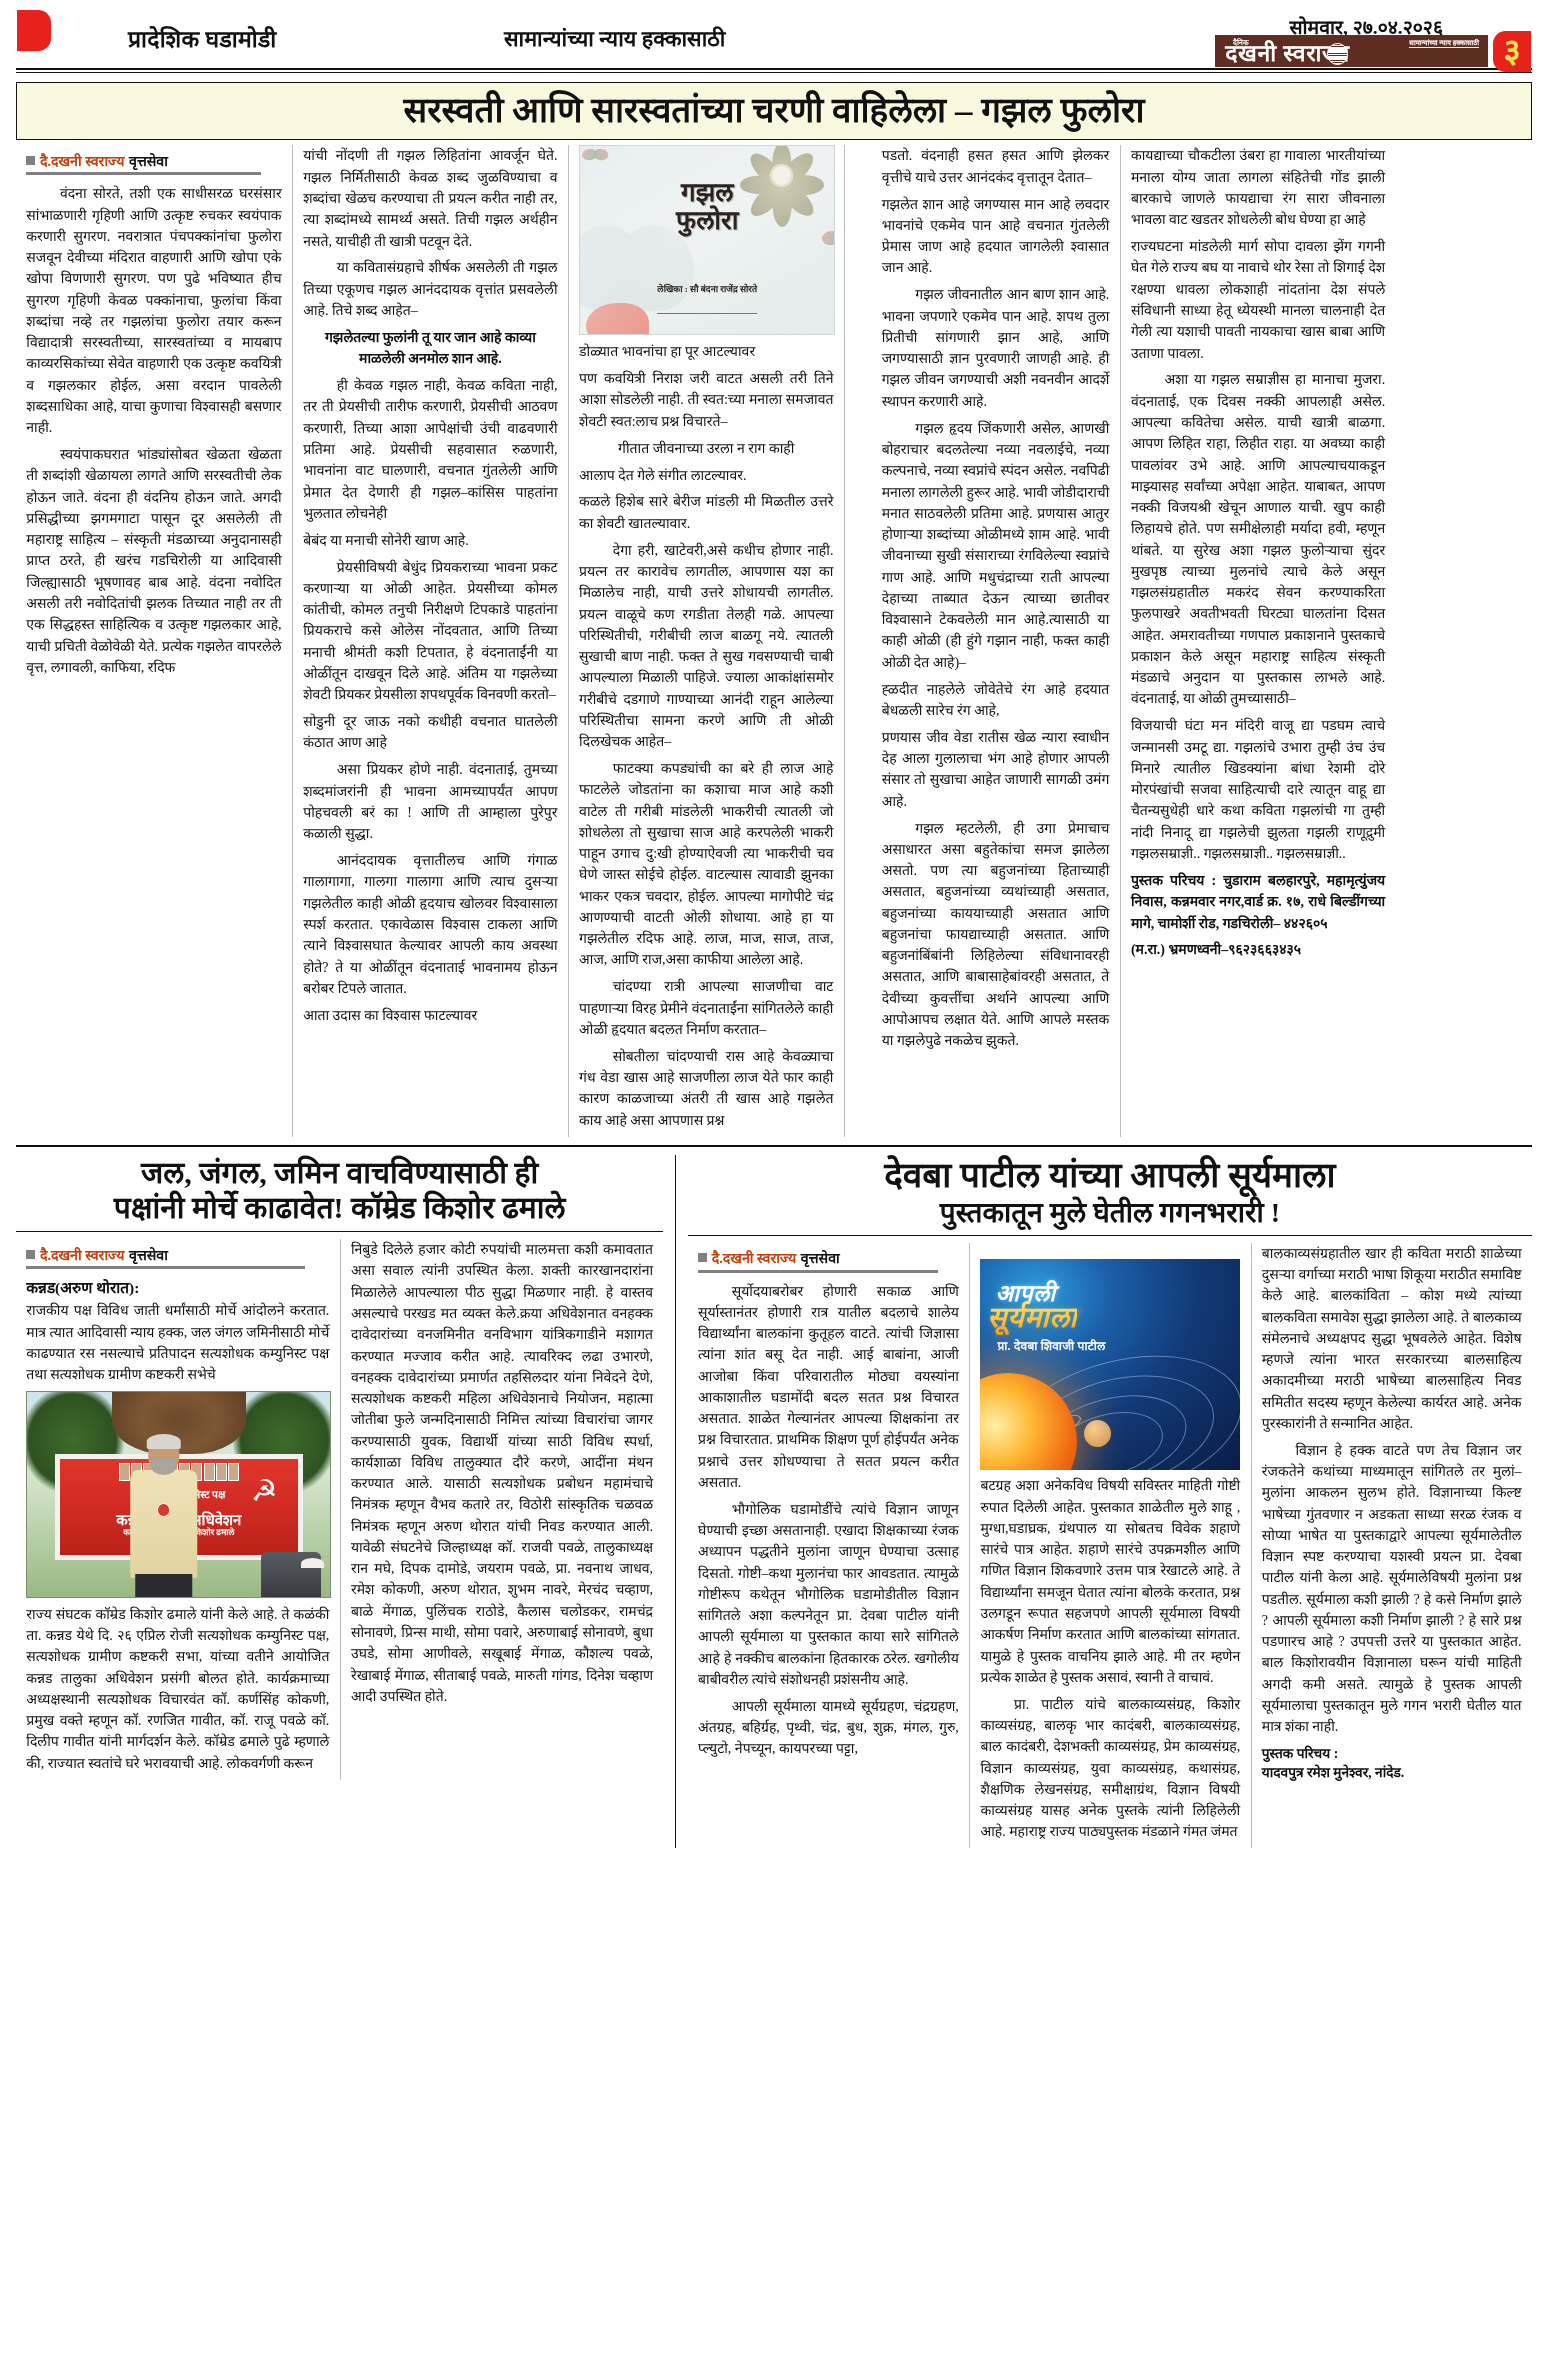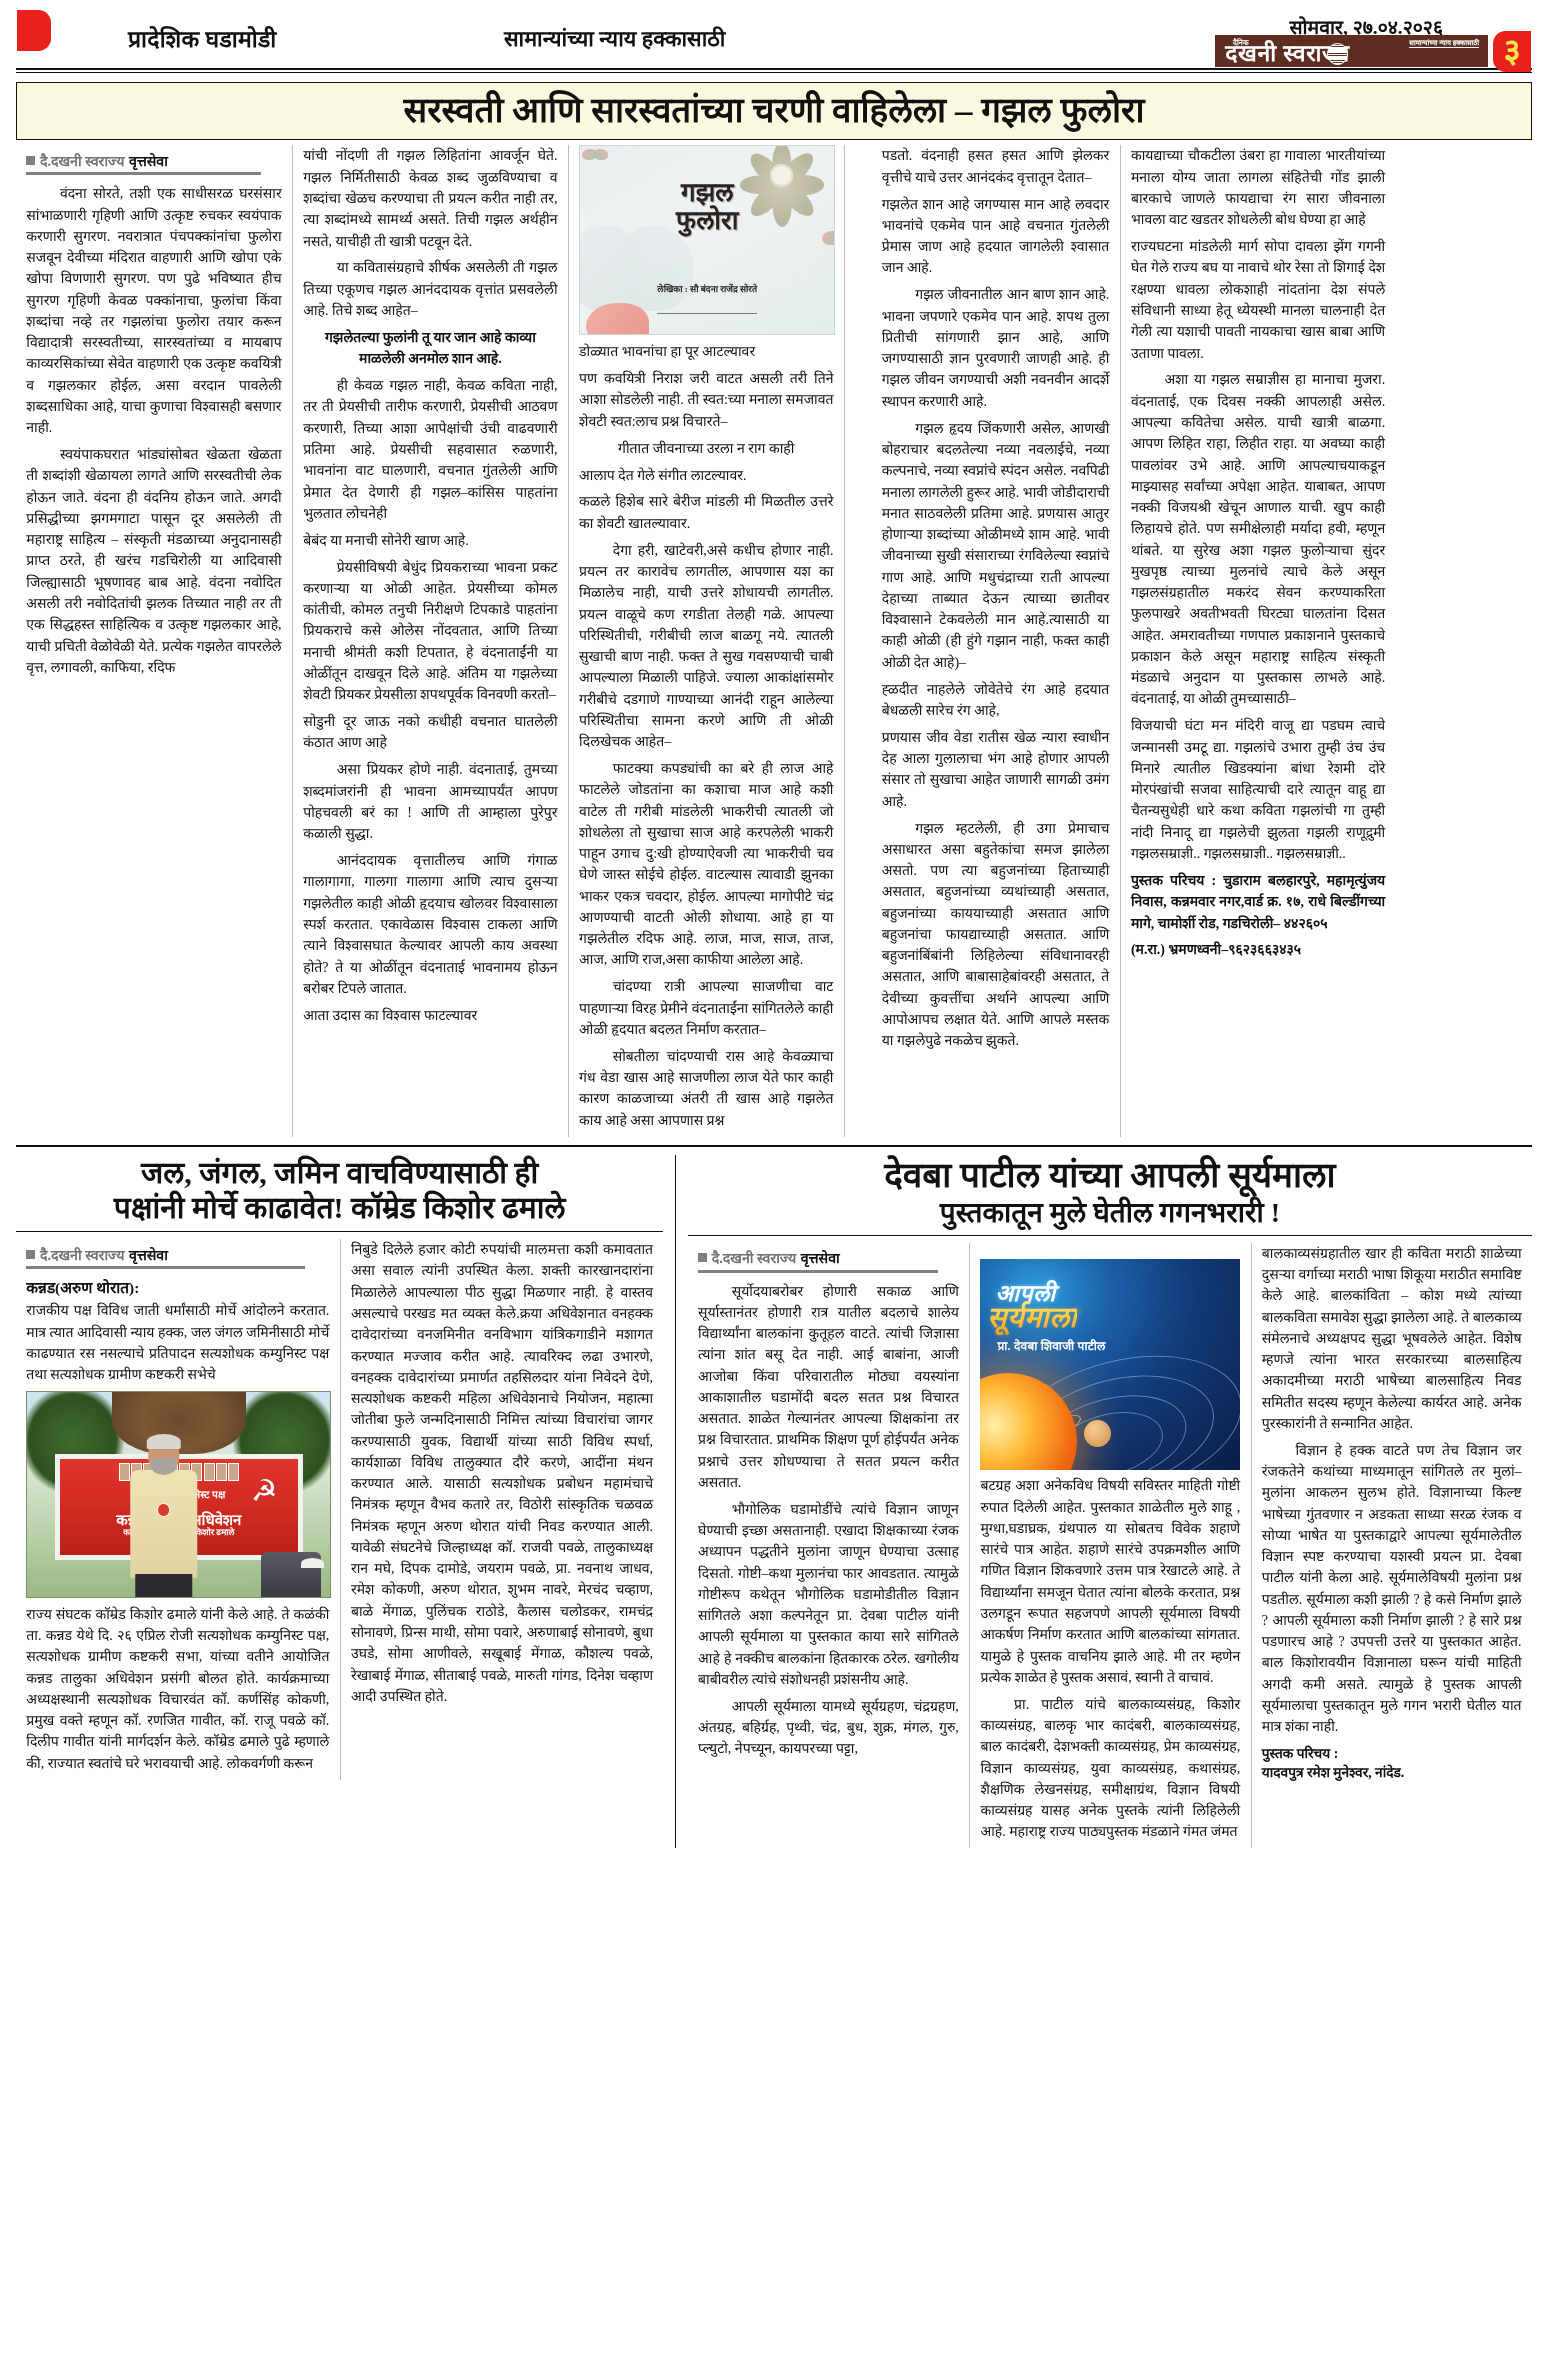--- a/index.html
+++ b/index.html
@@ -94,21 +94,21 @@
     margin:0;font-size:35px;line-height:1.12;font-weight:bold;
     letter-spacing:0px;
   }
 
   .byline{
     display:flex;align-items:center;gap:4.6px;
     margin:5.7px 0 1.1px 0;
     font-size:14.2px;font-weight:bold;
   }
   .byline .sq{width:9px;height:9px;background:#808080;display:inline-block;}
-  .byline .red{color:#737373;}
+  .byline .red{color:#c2410c;}
   .byline-rule{height:2.8px;background:#808080;width:92%;margin:2.3px 0 8px 0;}
 
   .cols{display:flex;gap:0;}
   .col{
     position:relative;
     padding:0 10.3px;
     box-sizing:border-box;
   }
   .col + .col{border-left:0.6px solid #bdbdbd;}
   .body-text{

